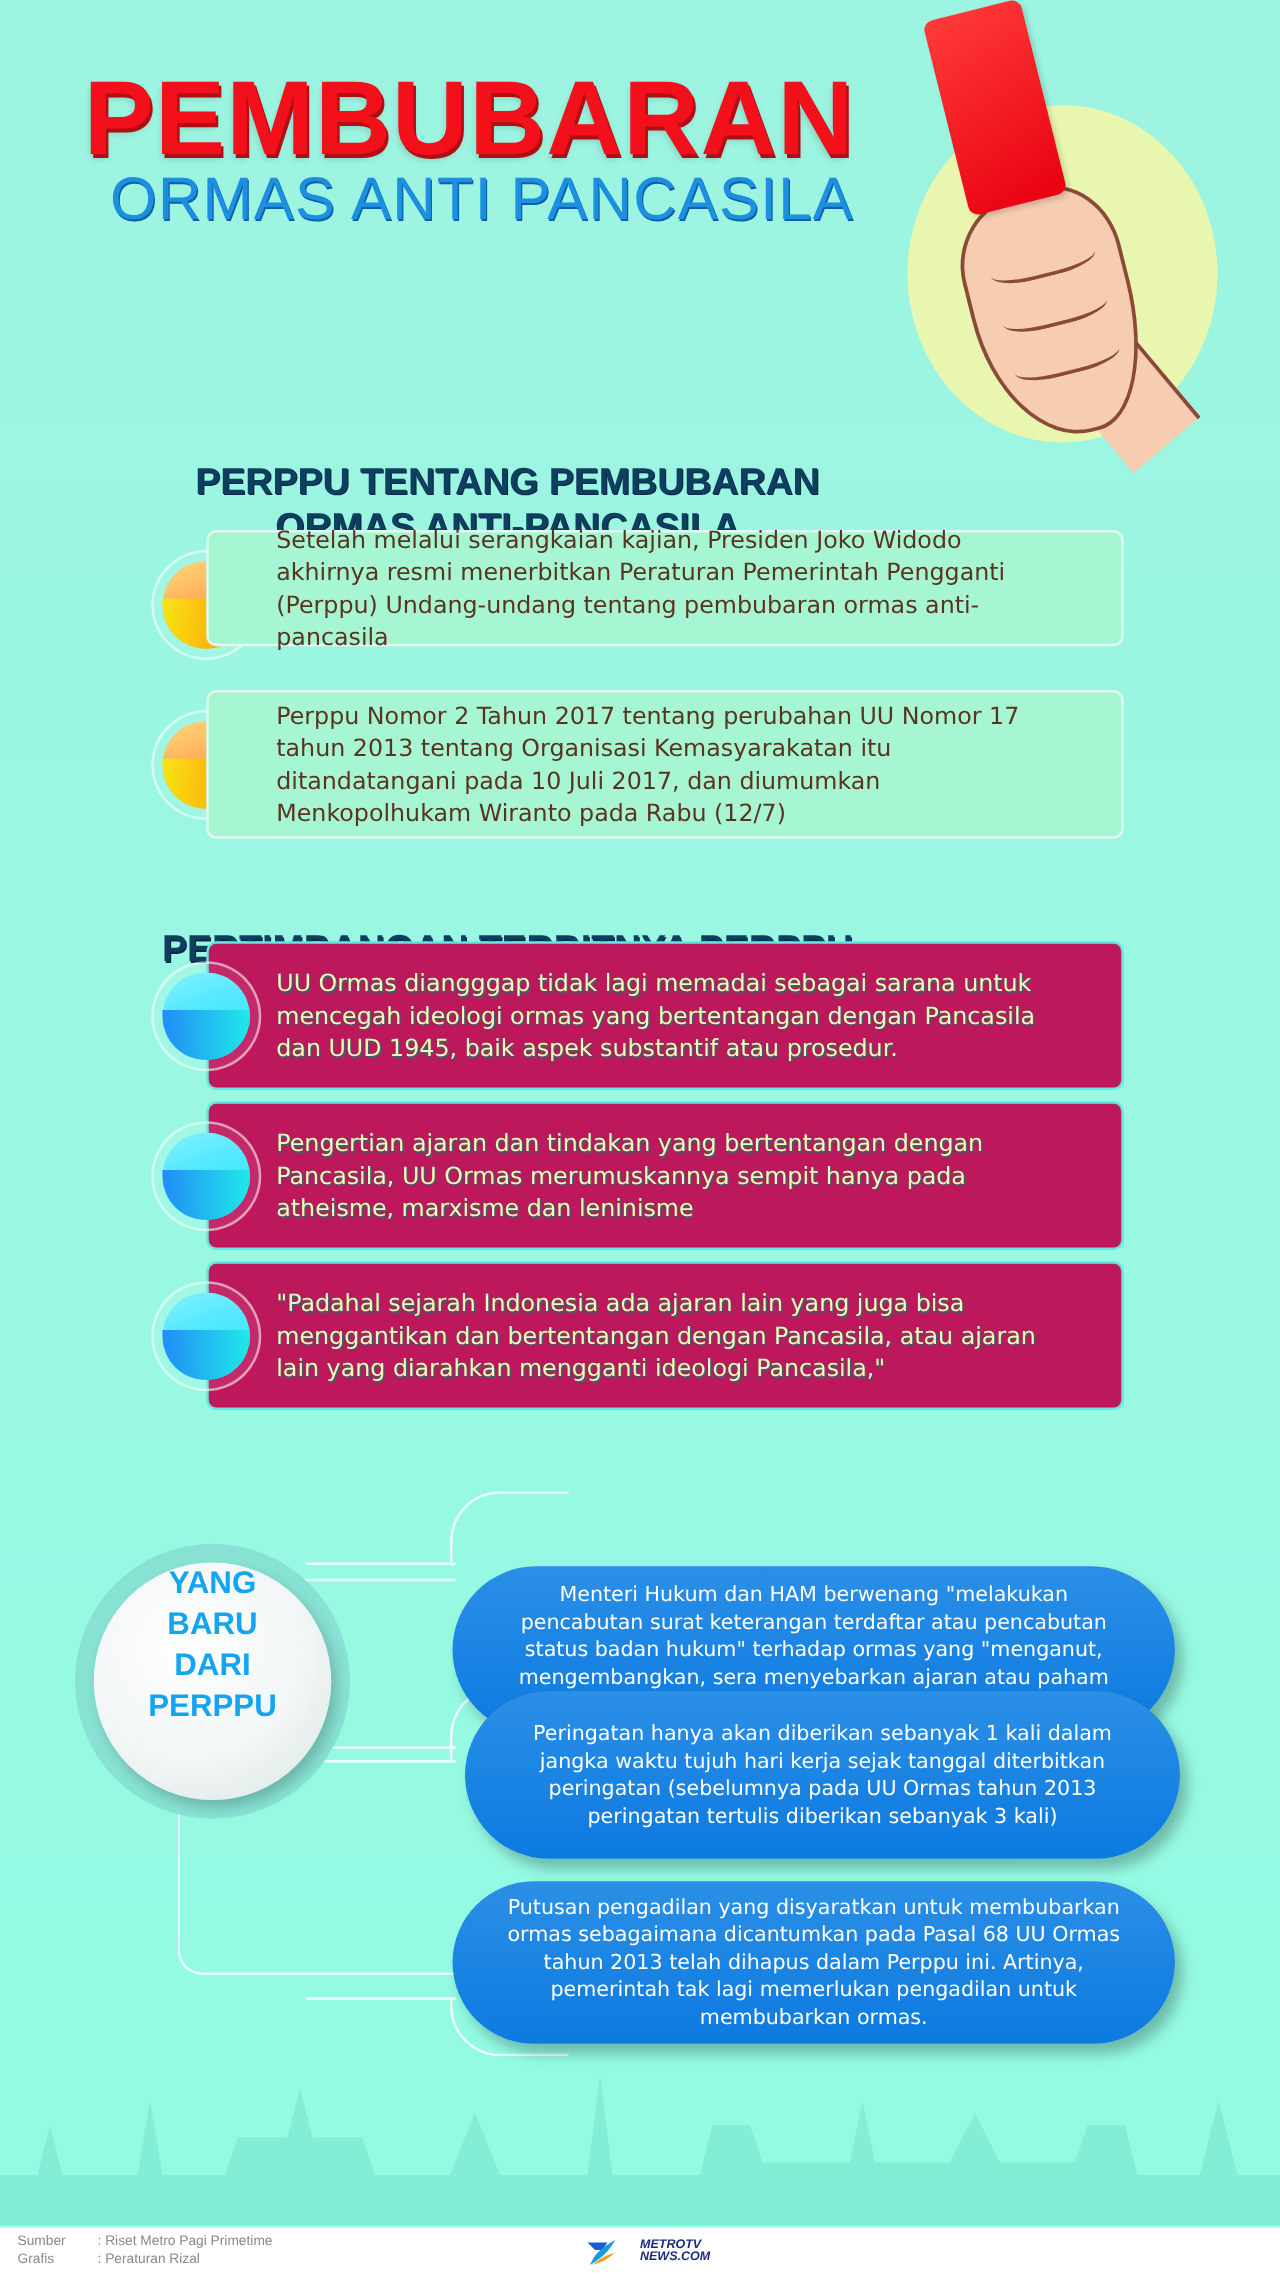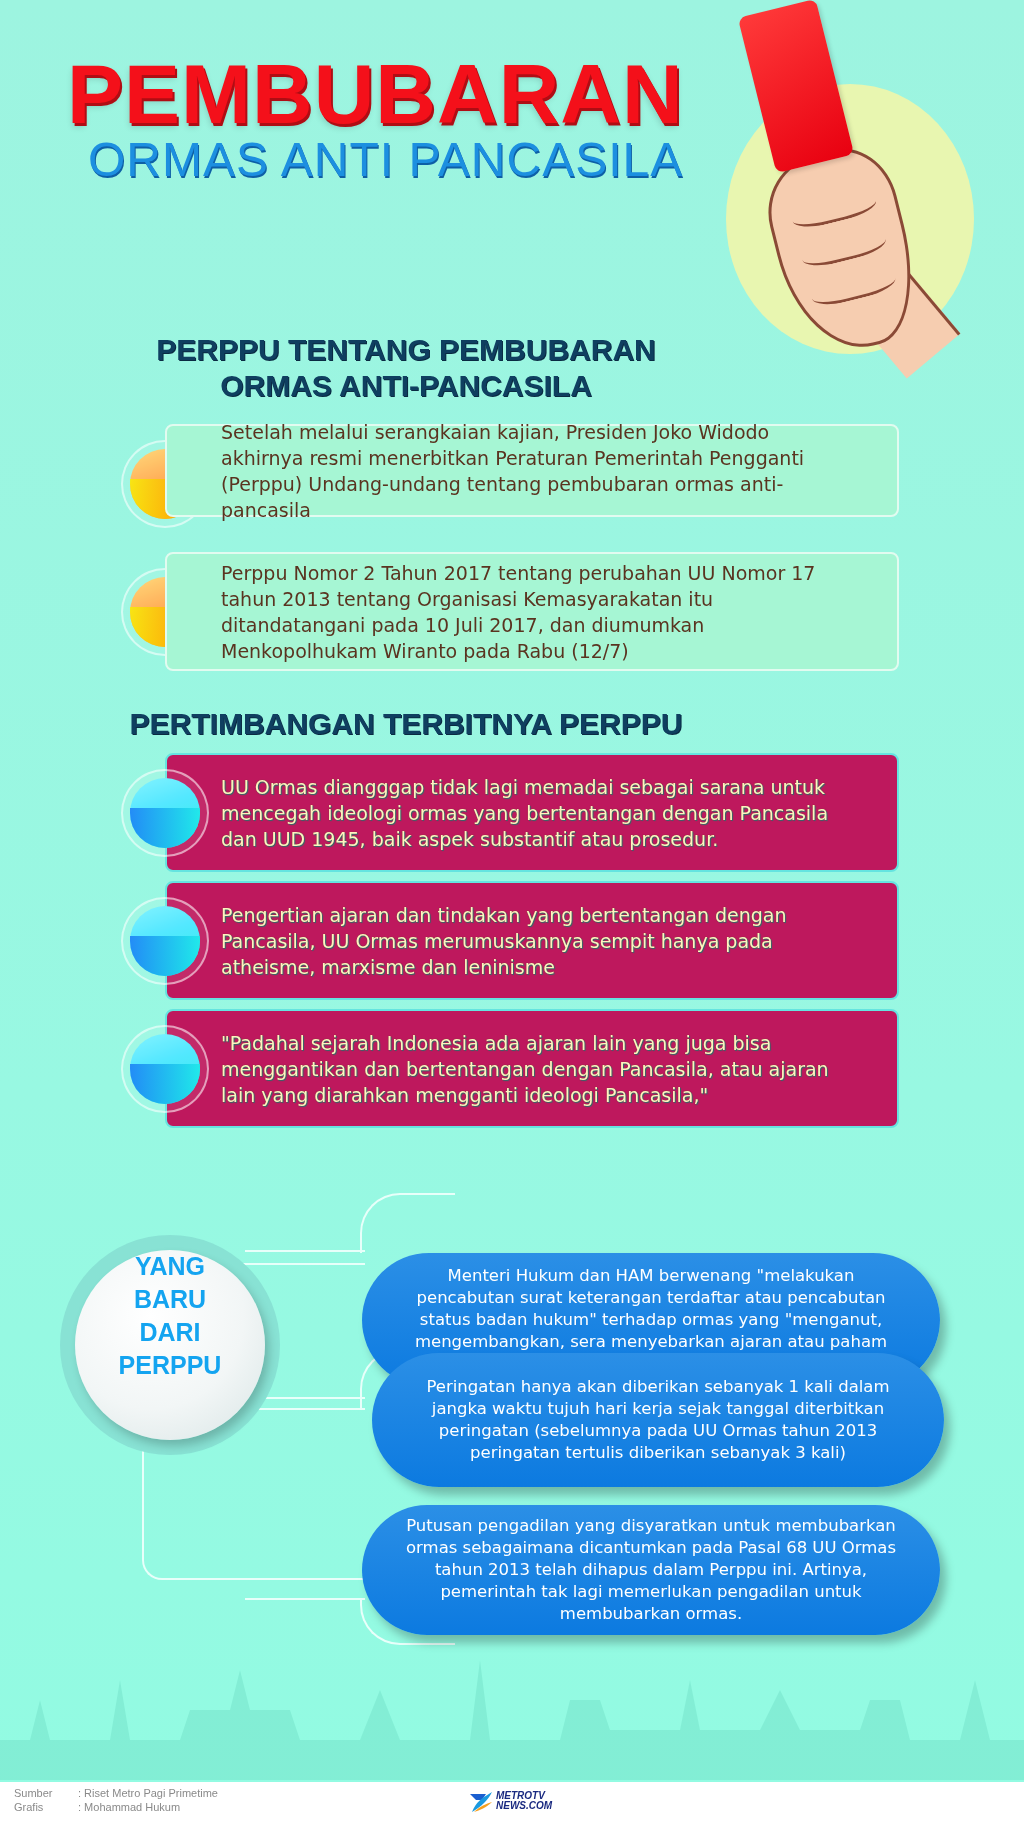--- a/index.html
+++ b/index.html
@@ -55,20 +55,21 @@
     background: #f6cdb0; border-right: 3px solid #8a4a36;
     transform: rotate(-40deg);
   }
 
   
   .sec-heading {
     position: absolute; left: 0; width: 812px; text-align: center;
     font-family: "Liberation Sans", sans-serif; font-weight: 900;
     color: #0f3f60; text-shadow: 1px 1px 0 #0a2a42;
     line-height: 1.2;
+    margin-top: 36px;
   }
   .sec1-heading { top: 332px; font-size: 30px; }
   .sec2-heading { top: 706px; font-size: 30px; }
 
   
   .card {
     position: absolute; left: 165px; width: 734px;
     border-radius: 8px;
     padding: 0 40px 0 54px;
     display: flex; align-items: center;
@@ -144,21 +145,21 @@
     padding-left: 32px;
   }
   .credits {
     position: absolute; left: 14px; top: 4px;
     font-family: "Liberation Sans", sans-serif; font-size: 11px; color: #8a8a8a;
     line-height: 14px;
   }
   .credit-row { display: flex; }
   .credit-key { width: 64px; }
   .logo {
-    position: absolute; left: 468px; top: 6px; display: flex; align-items: center; gap: 2px;
+    position: absolute; left: 468px; top: 6px; display: flex; align-items: center; gap: 18px;
   }
   .logo-text {
     font-family: "Liberation Sans", sans-serif; font-weight: 900; font-style: italic;
     font-size: 10px; line-height: 10px; color: #1a2a80;
   }
 </style>
 </head>
 <body>
 
 <div class="page">
@@ -244,21 +245,21 @@
   </svg>
 
   <div class="footer">
     <div class="credits">
       <div class="credit-row">
         <span class="credit-key">Sumber</span>
         <span>: Riset Metro Pagi Primetime</span>
       </div>
       <div class="credit-row">
         <span class="credit-key">Grafis</span>
-        <span>: Mohammad Hukum</span>
+        <span>: Peraturan Rizal</span>
       </div>
     </div>
     <div class="logo">
       <svg width="26" height="26" viewBox="0 0 26 26">
         <path d="M2 6 L18 6 L14 12 L8 12 Z" fill="#1a5fd0"></path>
         <path d="M4 24 C8 14 14 10 24 4 C20 12 14 18 4 24 Z" fill="#1a9ae0"></path>
         <path d="M6 24 C12 18 18 16 24 14 C18 20 12 22 6 24 Z" fill="#f5a020"></path>
       </svg>
       <div>
         <div class="logo-text">METROTV</div>

